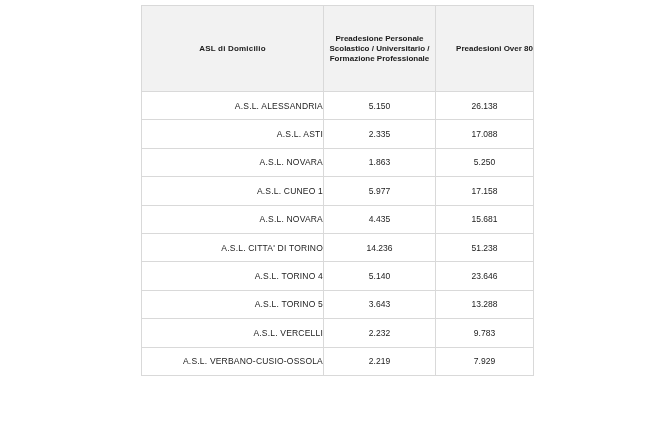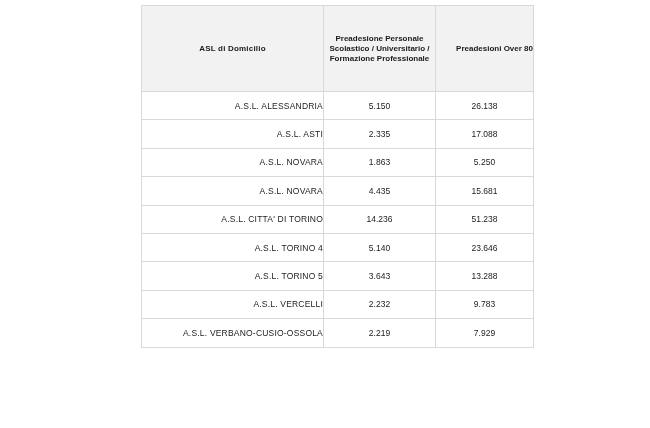--- a/index.html
+++ b/index.html
@@ -110,20 +110,25 @@
           <td class="name">A.S.L. ASTI</td>
           <td class="num">2.335</td>
           <td class="num">17.088</td>
         </tr>
         <tr>
           <td class="name">A.S.L. NOVARA</td>
           <td class="num">1.863</td>
           <td class="num">5.250</td>
         </tr>
         <tr>
+          <td class="name">A.S.L. CUNEO 1</td>
+          <td class="num">5.977</td>
+          <td class="num">17.158</td>
+        </tr>
+        <tr>
           <td class="name">A.S.L. NOVARA</td>
           <td class="num">4.435</td>
           <td class="num">15.681</td>
         </tr>
         <tr>
           <td class="name">A.S.L. CITTA' DI TORINO</td>
           <td class="num">14.236</td>
           <td class="num">51.238</td>
         </tr>
         <tr>

